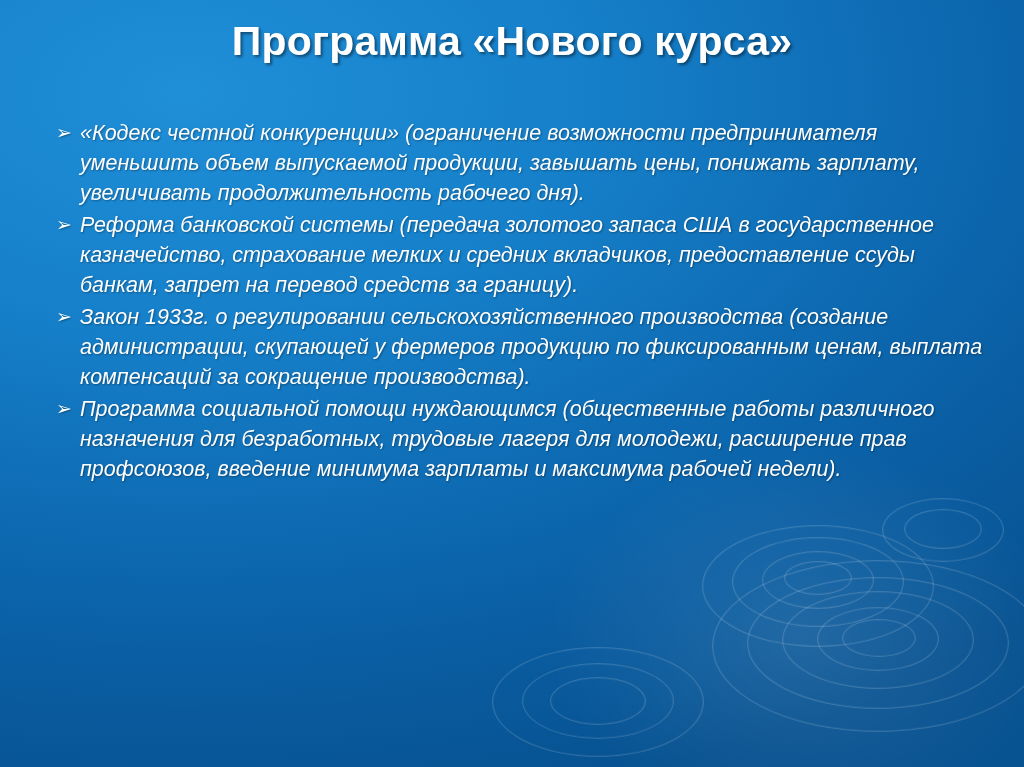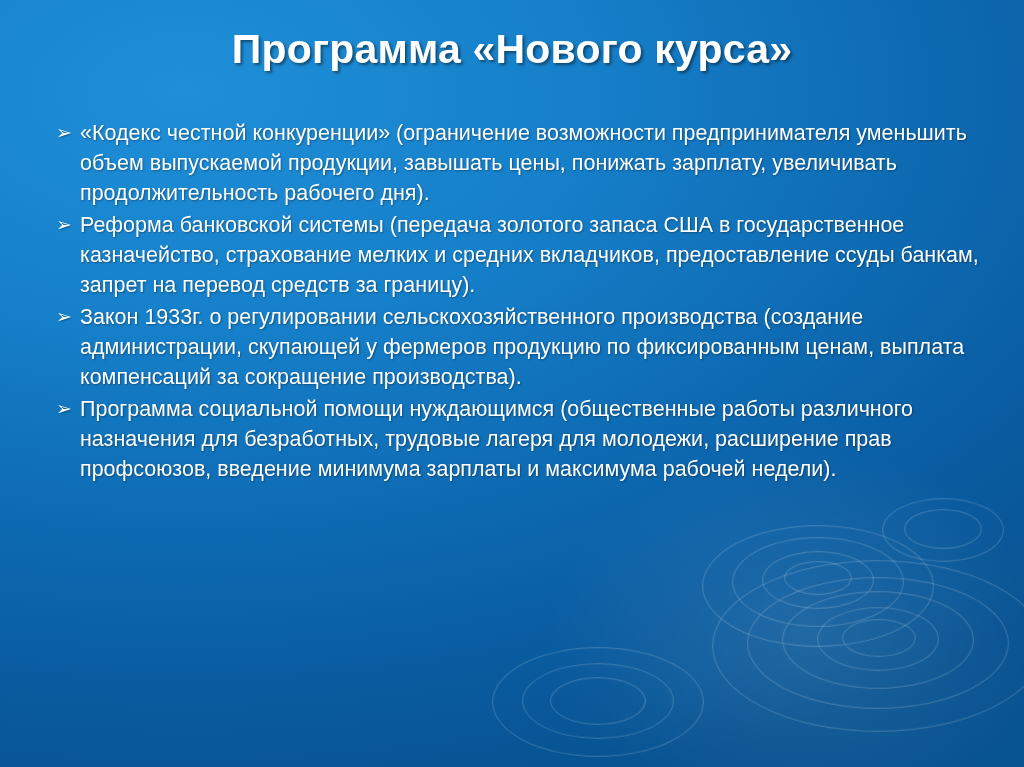--- a/index.html
+++ b/index.html
@@ -34,21 +34,21 @@
     border: 1px solid rgba(255,255,255,0.16);
     box-shadow: 0 0 0 1px rgba(255,255,255,0.05) inset;
   }
   .glow {
     position: absolute;
     border-radius: 50%;
     background: radial-gradient(ellipse at center, rgba(255,255,255,0.10) 0%, rgba(255,255,255,0.0) 70%);
   }
   .title {
     position: absolute;
-    top: 26px;
+    top: 18px;
     left: 0;
     width: 1024px;
     text-align: center;
     color: #ffffff;
     font-size: 41px;
     font-weight: bold;
     letter-spacing: 0.2px;
     text-shadow: 2px 2px 3px rgba(0,0,0,0.45);
     font-family: "Liberation Sans", sans-serif;
   }
@@ -74,20 +74,21 @@
     box-sizing: border-box;
     text-shadow: 1px 1px 2px rgba(0,0,0,0.35);
   }
   .bullet-text {
     flex: 1 1 auto;
     color: #ffffff;
     font-size: 21.5px;
     line-height: 30px;
     text-shadow: 1px 1px 2px rgba(0,0,0,0.35);
     font-family: "Liberation Sans", sans-serif;
+    font-style: italic;
   }
 </style>
 </head>
 <body>
 
 <div class="slide">
 
   <div class="ripples">
     <div class="glow" style="right:-40px; bottom:-60px; width:520px; height:380px;"></div>
     <div class="ripple" style="right:90px; bottom:120px; width:230px; height:120px; margin:0;"></div>

